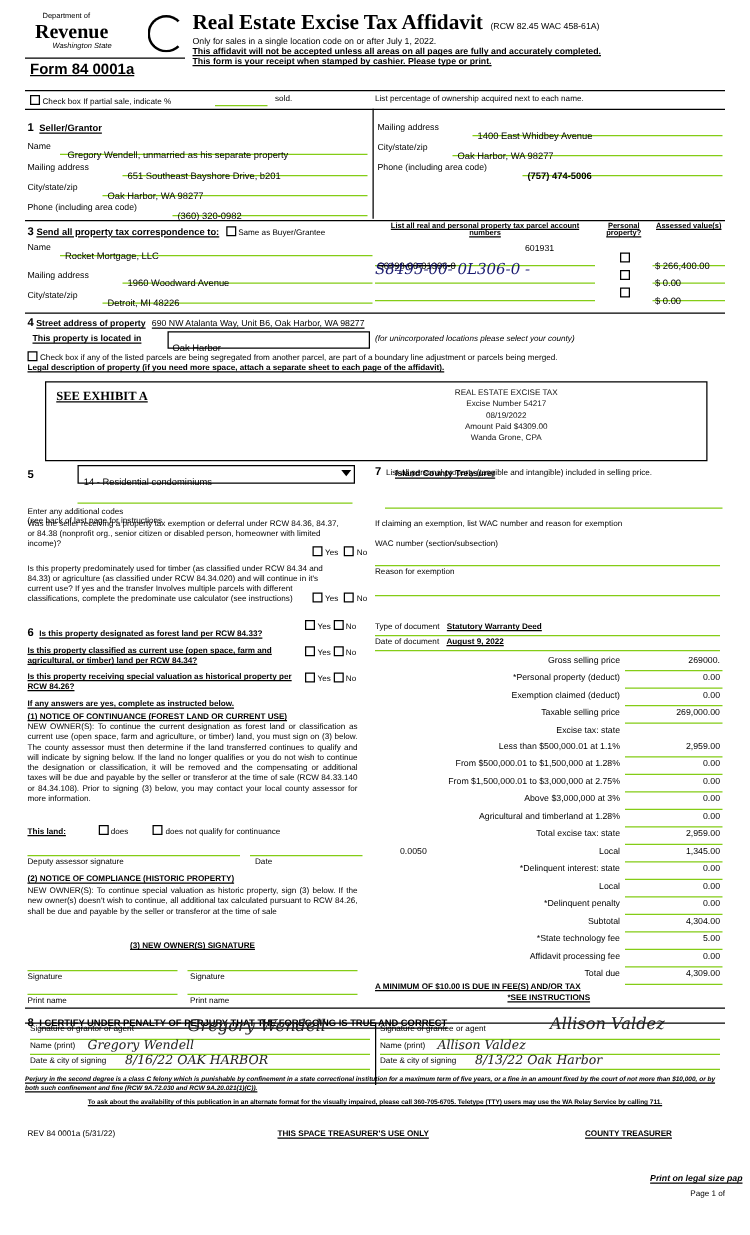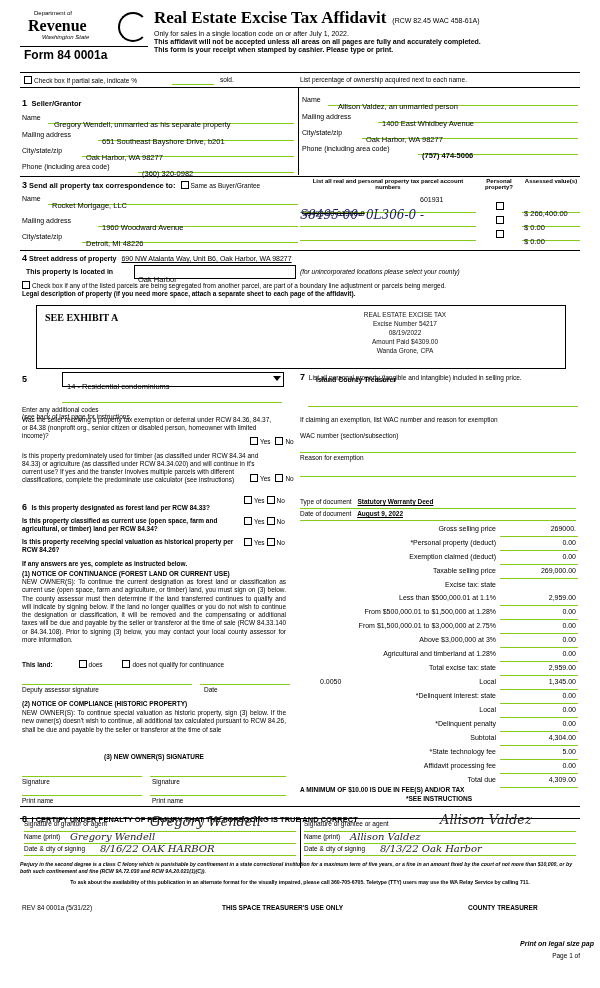--- a/index.html
+++ b/index.html
@@ -1,19 +1,19 @@
 <!DOCTYPE html>
 <html><head>
 <meta charset="utf-8">
 <style>
   html,body{margin:0;padding:0;background:#ffffff;}
   body{width:600px;height:988px;font-family:"Liberation Sans",sans-serif;color:#000;position:relative;overflow:hidden;}
   .page{position:relative;width:600px;height:988px;padding:0;box-sizing:border-box;}
   .abs{position:absolute;}
-  .bold{font-weight:bold;}
+  .bold{font-weight:bold;text-decoration:underline;}
   .ital{font-style:italic;}
   .u{text-decoration:underline;}
   .tiny{font-size:5.2px;}
   .s6{font-size:6px;}
   .s65{font-size:6.5px;}
   .s7{font-size:7px;}
   .s75{font-size:7.5px;}
   .line{border-bottom:1px solid #84cc16;}
   .box{border:1px solid #000;}
   .cb{display:inline-block;width:6px;height:6px;border:1px solid #000;vertical-align:-1px;margin-right:2px;background:#fff;}
@@ -77,24 +77,20 @@
       <span class="s7 abs" style="left:0;top:3px;">City/state/zip</span>
       <span class="abs line" style="left:60px;top:0;width:212px;height:12px;"><span class="val" style="position:relative;left:4px;top:2px;">Oak Harbor, WA 98277</span></span>
     </div>
     <div style="position:relative;height:14px;margin-top:2px;">
       <span class="s7 abs" style="left:0;top:3px;">Phone (including area code)</span>
       <span class="abs line" style="left:116px;top:0;width:156px;height:12px;"><span class="val" style="position:relative;left:4px;top:2px;">(360) 320-0982</span></span>
     </div>
   </div>
 
   <div class="abs" style="left:302px;top:92px;width:276px;">
-    <div style="position:relative;height:13px;margin-top:1px;">
-      <span class="s7 abs" style="left:0;top:3px;">Name</span>
-      <span class="abs line" style="left:26px;top:0;width:250px;height:12px;"><span class="val" style="position:relative;left:10px;top:2px;">Allison Valdez, an unmarried person</span></span>
-    </div>
     <div style="position:relative;height:14px;margin-top:4px;">
       <span class="s7 abs" style="left:0;top:3px;">Mailing address</span>
       <span class="abs line" style="left:76px;top:0;width:200px;height:12px;"><span class="val" style="position:relative;left:4px;top:2px;">1400 East Whidbey Avenue</span></span>
     </div>
     <div style="position:relative;height:14px;margin-top:2px;">
       <span class="s7 abs" style="left:0;top:3px;">City/state/zip</span>
       <span class="abs line" style="left:60px;top:0;width:216px;height:12px;"><span class="val" style="position:relative;left:4px;top:2px;">Oak Harbor, WA 98277</span></span>
     </div>
     <div style="position:relative;height:14px;margin-top:2px;">
       <span class="s7 abs" style="left:0;top:3px;">Phone (including area code)</span>

